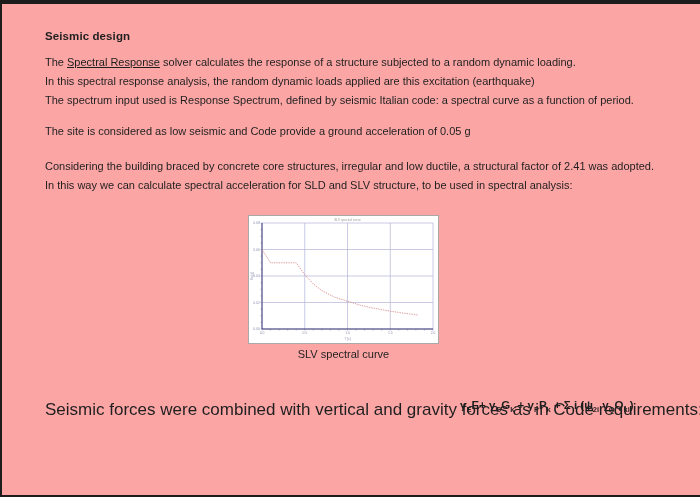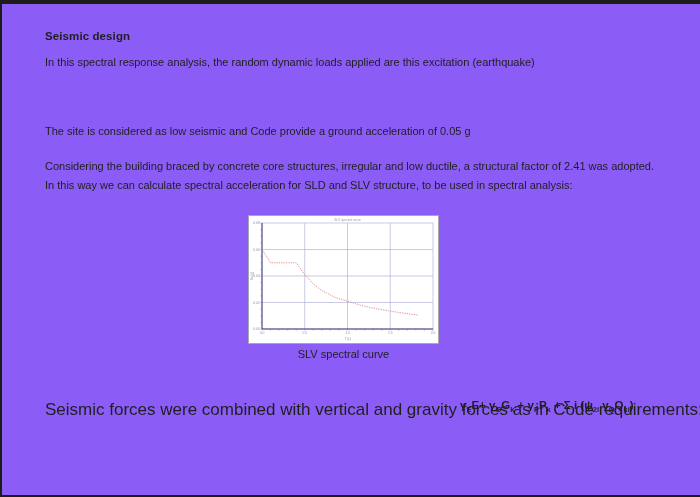--- a/index.html
+++ b/index.html
@@ -1,20 +1,20 @@
 <!DOCTYPE html>
 <html><head>
 <meta charset="utf-8">
 <style>
   html,body{margin:0;padding:0;}
   body{
     width:700px;height:497px;background:#ffffff;position:relative;overflow:hidden;
     font-family:"Liberation Sans",sans-serif;color:#1f1f1f;
   }
-  .page{position:absolute;inset:0;background:#8b5cf6;}
+  .page{position:absolute;inset:0;background:#fca5a5;}
   .top-border{position:absolute;top:0;left:0;width:700px;height:4px;background:#1c1c1c;}
   .left-border{position:absolute;top:0;left:0;width:2px;height:497px;background:#1c1c1c;}
   .bottom-border{position:absolute;bottom:0;left:0;width:700px;height:2px;background:#1c1c1c;}
   .title{position:absolute;left:45px;top:22px;font-size:11.5px;font-weight:bold;letter-spacing:0.1px;}
   .para{position:absolute;left:45px;margin:0;font-size:11px;line-height:19px;}
   .para .line{display:block;white-space:nowrap;}
   .p1{top:53px;}
   .p2{top:122px;}
   .p3{top:157px;}
   .u{text-decoration:underline;}
@@ -32,21 +32,23 @@
 <body>
 
 <div class="page">
   <div class="top-border"></div>
   <div class="left-border"></div>
   <div class="bottom-border"></div>
 
   <h1 class="title">Seismic design</h1>
 
   <p class="para p1">
+    <span class="line"><span>The </span><span class="u">Spectral Response</span><span> solver calculates the response of a structure subjected to a random dynamic loading.</span></span>
     <span class="line">In this spectral response analysis, the random dynamic loads applied are this excitation (earthquake)</span>
+    <span class="line">The spectrum input used is Response Spectrum, defined by seismic Italian code: a spectral curve as a function of period.</span>
   </p>
 
   <p class="para p2">The site is considered as low seismic and Code provide a ground acceleration of 0.05 g</p>
 
   <p class="para p3">
     <span class="line">Considering the building braced by concrete core structures, irregular and low ductile, a structural factor of 2.41 was adopted.</span>
     <span class="line">In this way we can calculate spectral acceleration for SLD and SLV structure, to be used in spectral analysis:</span>
   </p>
 
   <div class="chart-frame">

